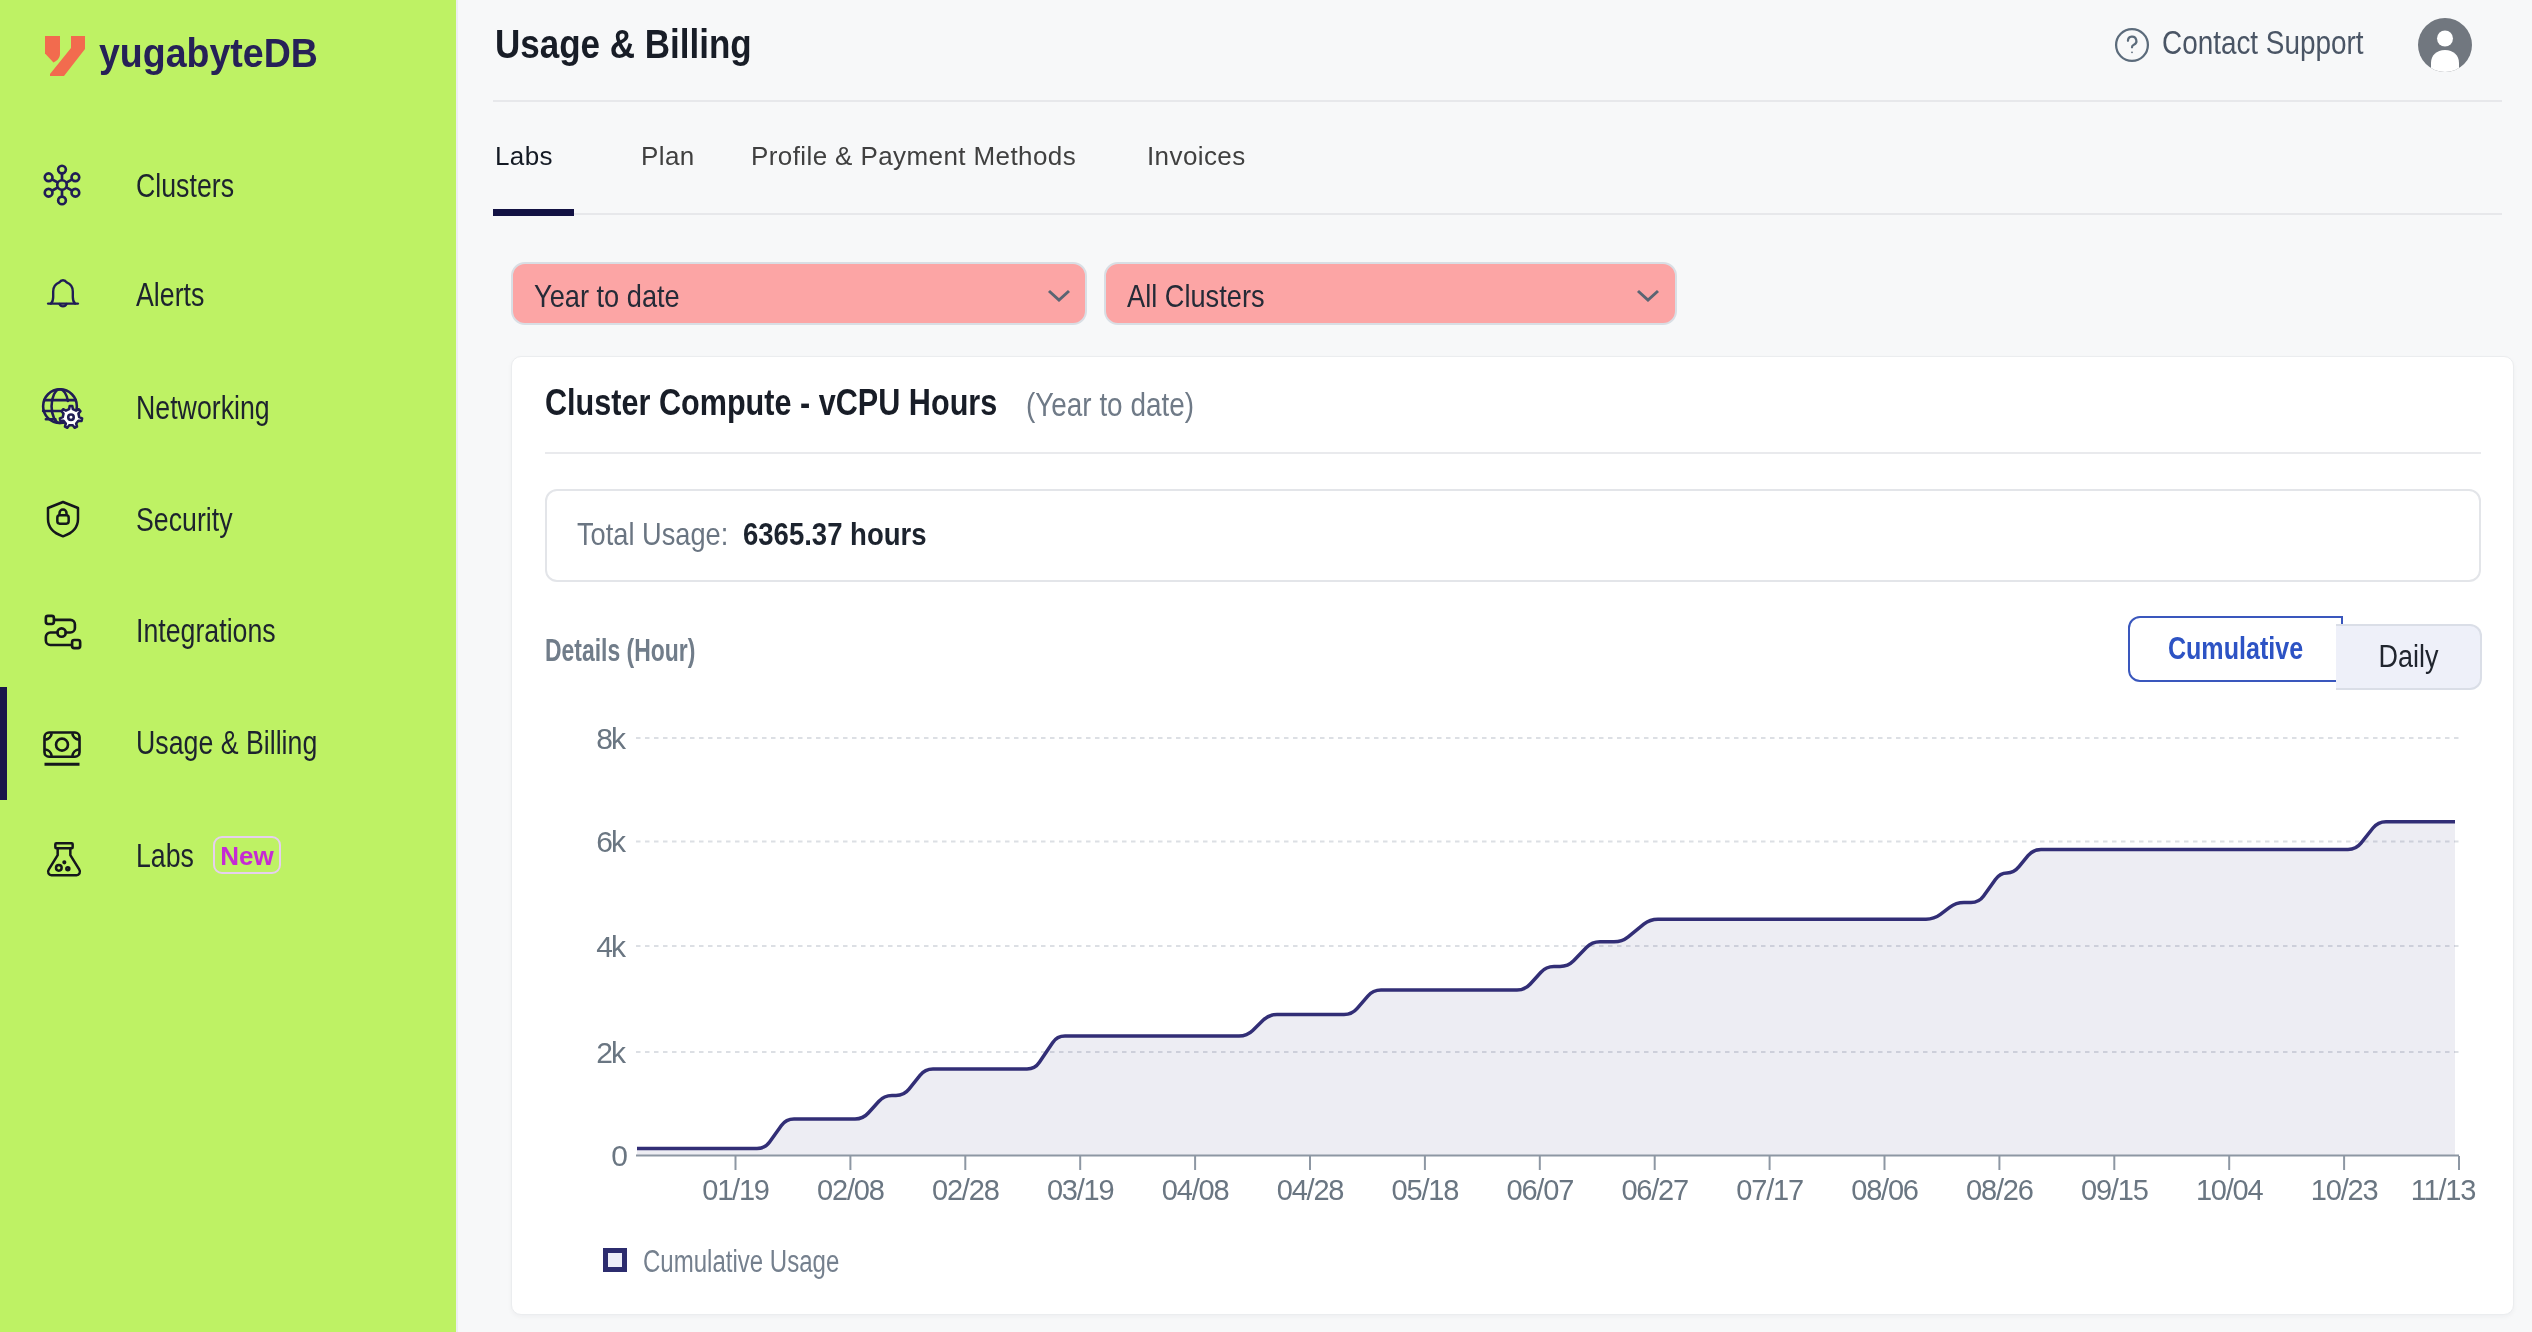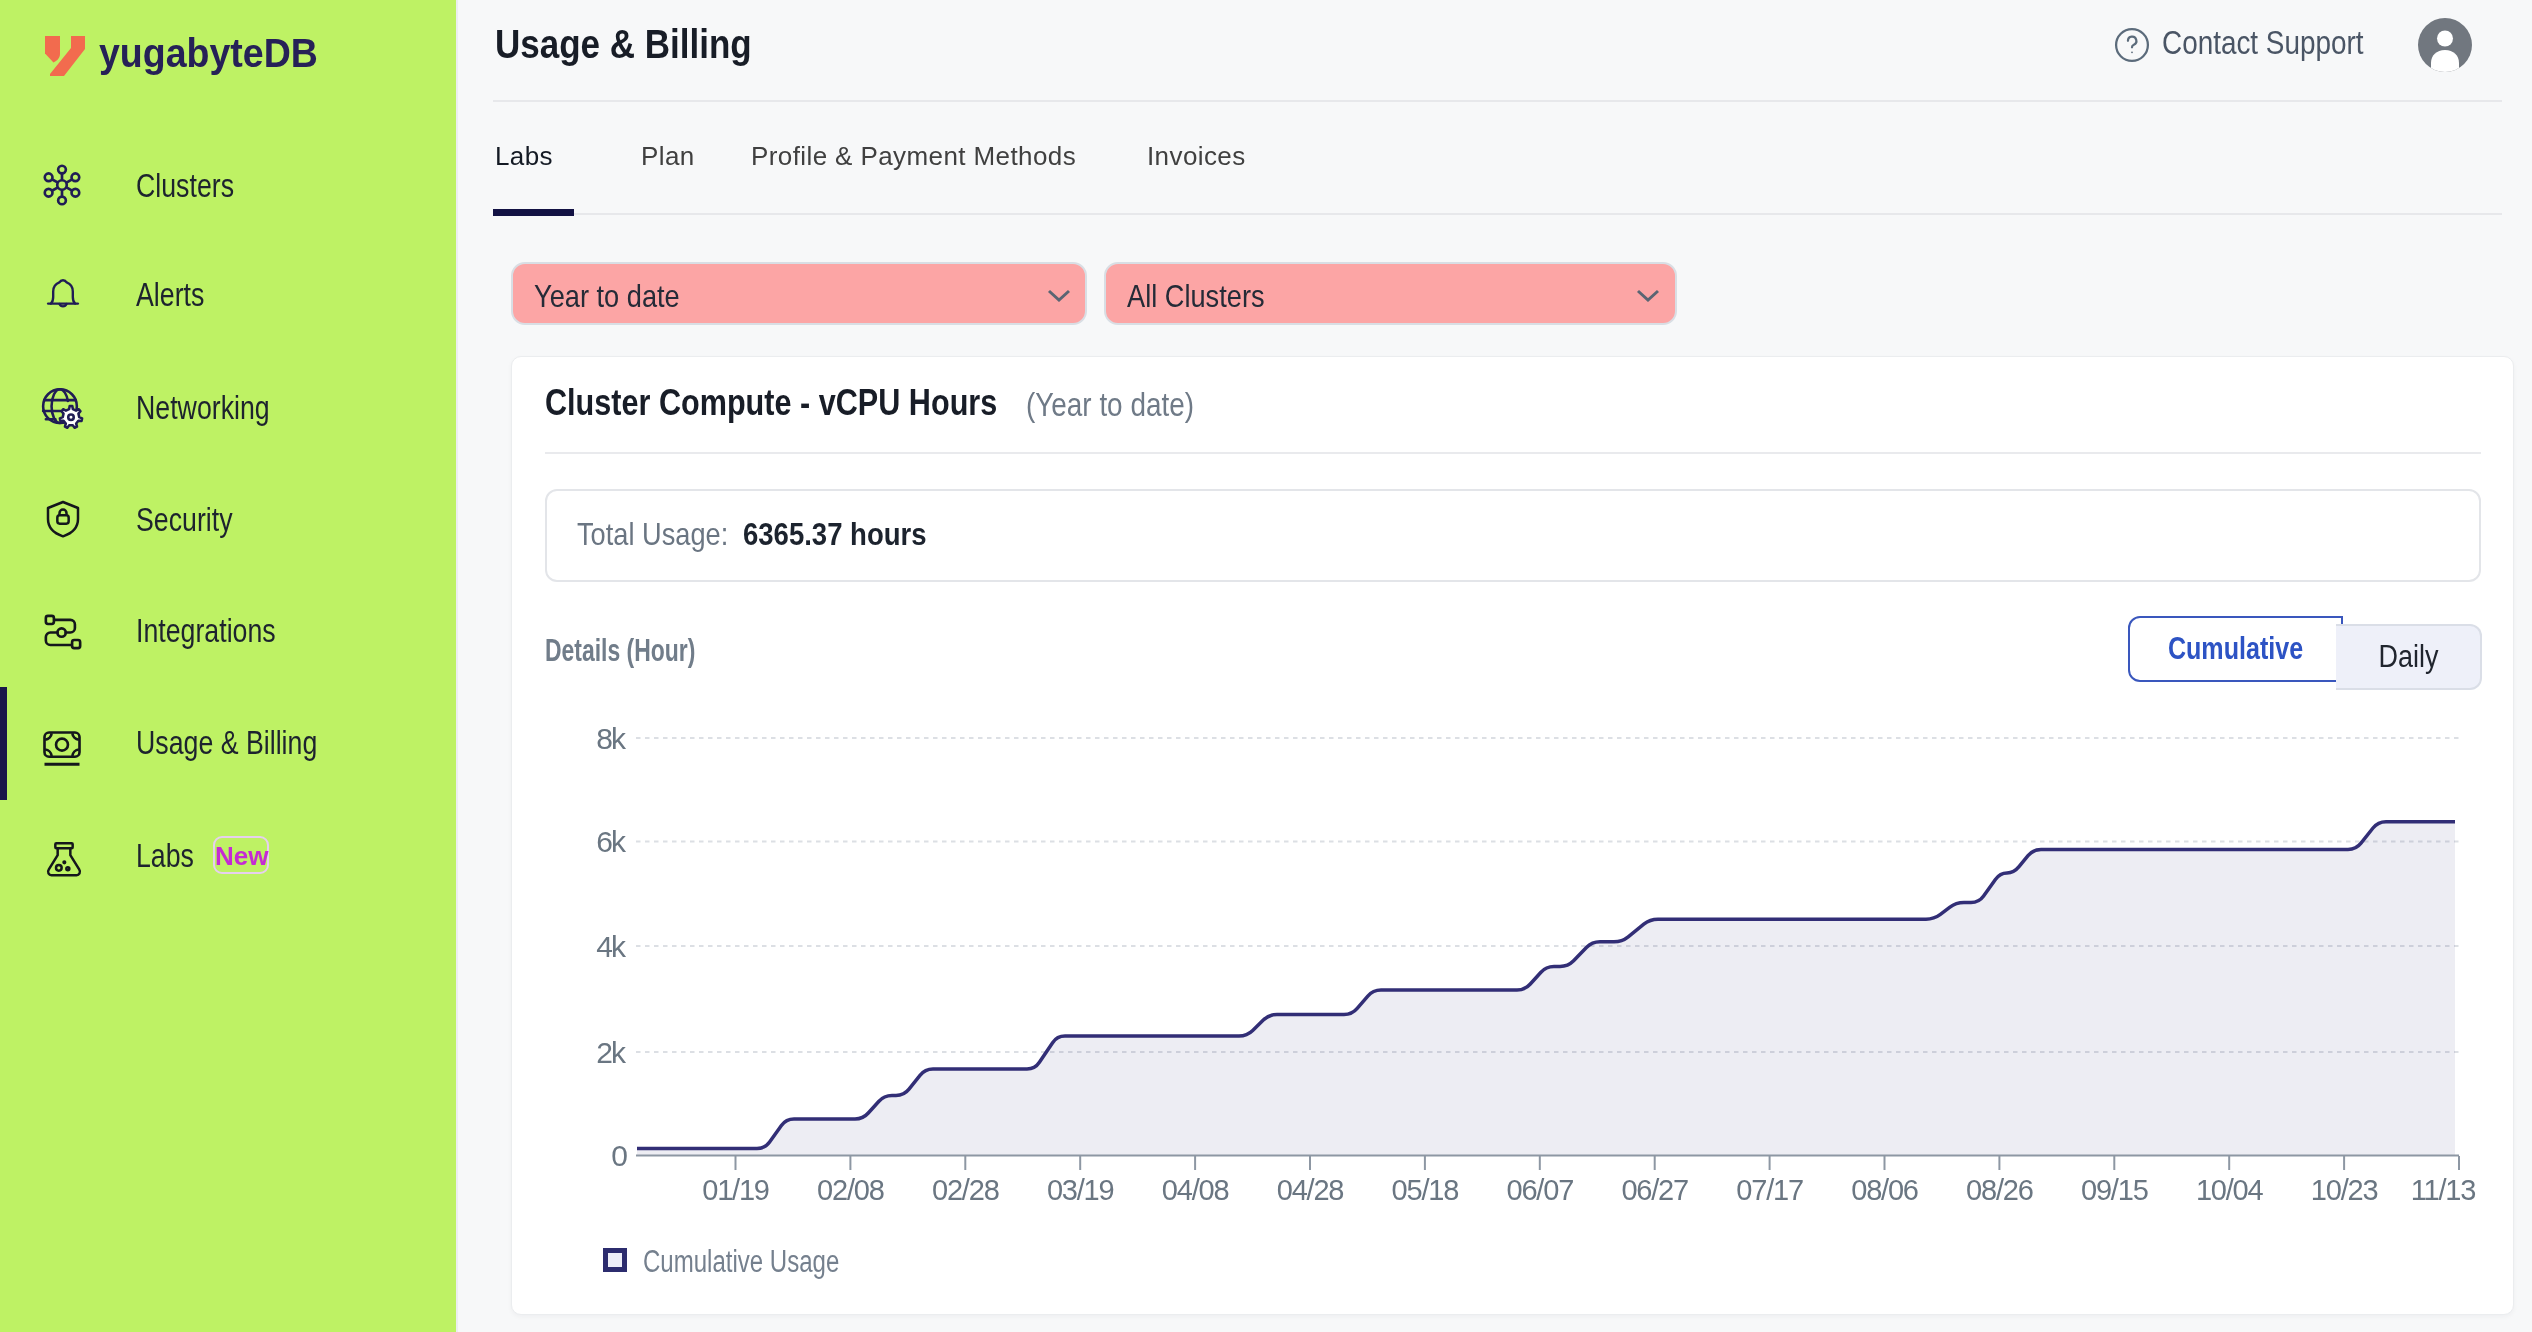--- a/index.html
+++ b/index.html
@@ -99,21 +99,21 @@
     <circle cx="14.3" cy="17.2" r="0.9"></circle>
     <circle cx="12.2" cy="13.4" r="0.5" fill="#14171c"></circle>
   </svg>
   <div class="navlabel" style="top:167px;">Clusters</div>
   <div class="navlabel" style="top:276px;">Alerts</div>
   <div class="navlabel" style="top:389px;">Networking</div>
   <div class="navlabel" style="top:501px;">Security</div>
   <div class="navlabel" style="top:612px;">Integrations</div>
   <div class="navlabel" style="top:724px;">Usage &amp; Billing</div>
   <div class="navlabel" style="top:837px;">Labs</div>
-  <div class="abs" style="left:213px;top:836px;width:56px;height:38px;border:2px solid #e6d0ef;border-radius:9px;text-align:center;line-height:36px;font-size:26px;font-weight:bold;color:#c52ad4;">New</div>
+  <div class="abs" style="left:213px;top:836px;width:68px;height:38px;border:2px solid #e6d0ef;border-radius:9px;text-align:center;line-height:36px;font-size:26px;font-weight:bold;color:#c52ad4;">New</div>
 </div>
 
 <div class="pagetitle">Usage &amp; Billing</div>
 <svg class="abs" style="left:2114px;top:27px" width="36" height="36" viewBox="0 0 24 24" fill="none" stroke="#5b6b7b" stroke-width="1.5">
   <circle cx="12" cy="12" r="10.6"></circle>
   <path d="M9.3 9.2 a2.8 2.8 0 1 1 3.9 2.6 c-.8.35-1.2.85-1.2 1.7" stroke-linecap="round"></path>
   <circle cx="12" cy="16.9" r="0.6" fill="#5b6b7b" stroke="none"></circle>
 </svg>
 <div class="contact" style="left:2162px;">Contact Support</div>
 <svg class="abs" style="left:2418px;top:18px" width="54" height="54" viewBox="0 0 54 54">

